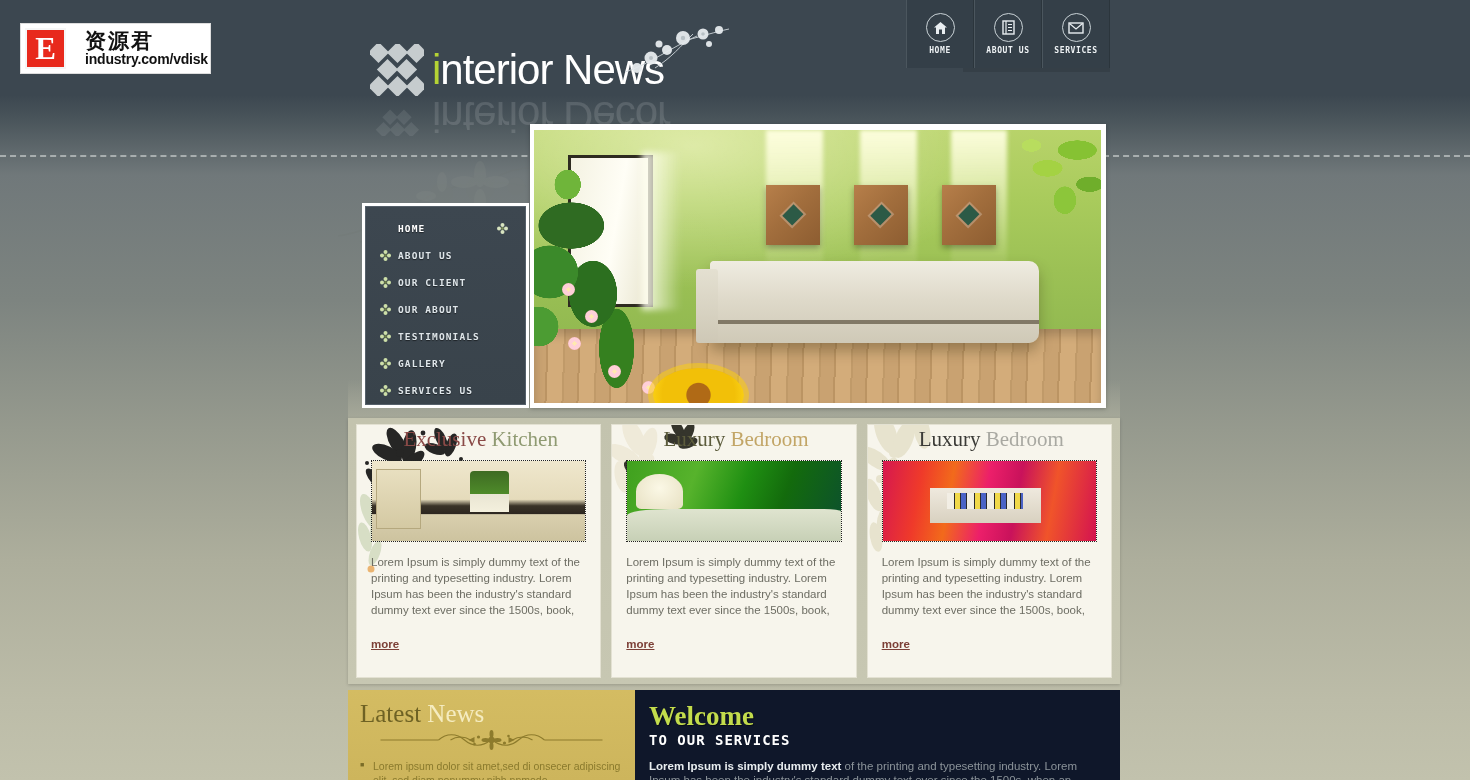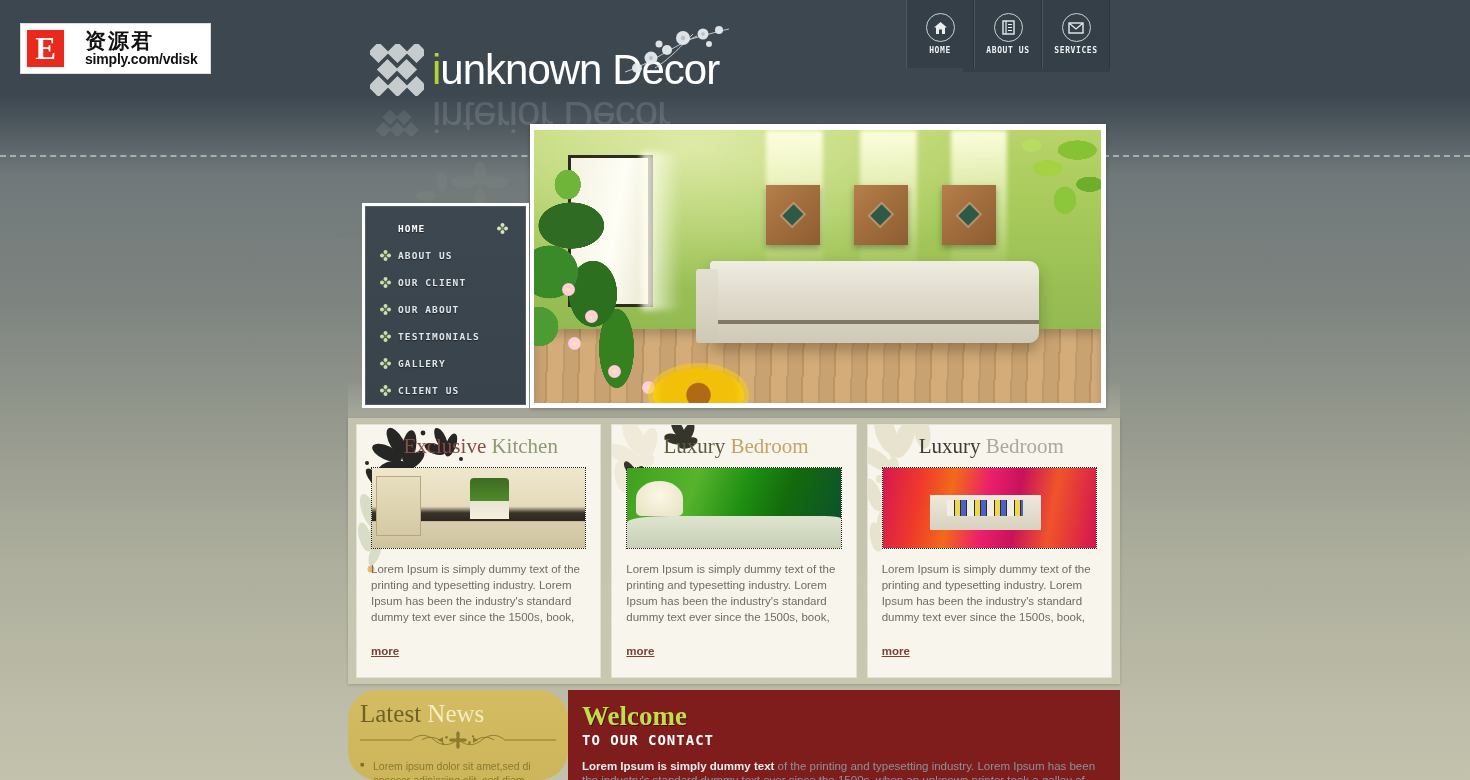--- a/index.html
+++ b/index.html
@@ -165,21 +165,21 @@
 
   
   .cards-wrap {
     position:absolute; left:348px; top:418px; width:772px; height:266px;
     background:linear-gradient(180deg,#c3c3ae,#c7c7b2); padding:6px 8px; z-index:20;
     box-shadow:0 1px 3px rgba(0,0,0,.18);
   }
   .cards { display:flex; gap:10px; height:100%; }
   .card {
     flex:1; background:#f7f5ec; border:1px solid #e3e1d2; position:relative; overflow:hidden;
-    padding:8px 14px 8px 14px;
+    padding:1px 14px 8px 14px;
   }
   .card-deco { position:absolute; left:-4px; top:-6px; width:120px; height:165px; opacity:.95; pointer-events:none; }
   .card-title {
     position:relative; text-align:center; font-family:"Liberation Serif", serif;
     font-size:21px; line-height:26px; margin:0 0 8px 4px; white-space:nowrap;
   }
   .card-thumb {
     position:relative; width:100%; height:82px; border:1px dotted #222;
     overflow:hidden; margin-bottom:12px;
   }
@@ -219,36 +219,36 @@
   .thumb-bed2:before { content:""; position:absolute; left:22%; top:34%; width:52%; height:44%;
     background:linear-gradient(180deg,#efe9de,#d8d1c0); }
   .thumb-bed2:after { content:""; position:absolute; left:30%; top:40%; width:36%; height:20%;
     background:repeating-linear-gradient(90deg,#f2eee5 0 7px,#2b2b2b 7px 8px,#f1d84a 8px 13px,#2b2b2b 13px 14px,#4b63c6 14px 19px,#2b2b2b 19px 20px); }
 
   
   .bottom {
     position:absolute; left:348px; top:690px; width:772px; height:90px; display:flex; z-index:20;
   }
   .news {
-    width:220px; background:linear-gradient(180deg,#d4bc62,#cdb55c);
-    padding:10px 12px 16px 12px; position:relative; overflow:hidden;border-radius:29px;
+    width:287px; background:linear-gradient(180deg,#d4bc62,#cdb55c);
+    padding:10px 12px 16px 12px; position:relative; overflow:hidden;
   }
   .news-title { font-family:"Liberation Serif", serif; font-size:25px; line-height:28px; white-space:nowrap; }
   .news-title .w1 { color:#6e6224; }
   .news-title .w2 { color:#f5ecc0; }
   .news-divider { width:100%; height:22px; margin:1px 0 4px 0; }
   .news-list { list-style:none; }
   .news-list li {
     font-size:10.5px; line-height:14px; color:#8a7a2d; position:relative; padding-left:13px;
     font-family:"Liberation Sans", sans-serif;
   }
   .news-list li:before { content:"■"; position:absolute; left:0; top:-1px; font-size:7px; color:#7a6c27; }
 
   .welcome {
-    flex:1; background:#7f1d1d; padding:12px 14px 0 14px; overflow:hidden; position:relative;
+    flex:1; background:#0f172a; padding:12px 14px 0 14px; overflow:hidden; position:relative;
   }
   .wel-title {
     font-family:"Liberation Serif", serif; font-weight:bold; font-size:27px; line-height:28px;
     color:#c3dc4c; text-shadow:1px 1px 0 rgba(0,0,0,.45);
   }
   .wel-sub {
     font-family:"DejaVu Sans Mono", monospace; font-weight:bold; font-size:14px; letter-spacing:1px;
     color:#ffffff; line-height:18px; margin-top:1px;
   }
   .wel-text {
@@ -290,21 +290,21 @@
       <ellipse cx="96" cy="46" rx="10" ry="5"></ellipse>
   </g>
 </svg>
 
 <div class="watermark">
   <div class="wm-e">
     <span>E</span>
   </div>
   <div class="wm-txt">
     <div class="wm-cn">资源君</div>
-    <div class="wm-url">simply.com/vdisk</div>
+    <div class="wm-url">industry.com/vdisk</div>
   </div>
 </div>
 
 <div class="header">
 
   <div class="logo-wrap">
     <svg class="checker" viewBox="0 0 54 52">
       <g fill="#c6ccce">
         <rect x="1" y="1" width="15" height="15" transform="rotate(45 8.5 8.5)"></rect>
         <rect x="20" y="1" width="15" height="15" transform="rotate(45 27.5 8.5)"></rect>
@@ -319,21 +319,21 @@
     <svg class="checker-reflect" viewBox="0 0 54 52">
       <g fill="#c6ccce">
         <rect x="1" y="1" width="15" height="15" transform="rotate(45 8.5 8.5)"></rect>
         <rect x="20" y="1" width="15" height="15" transform="rotate(45 27.5 8.5)"></rect>
         <rect x="39" y="1" width="15" height="15" transform="rotate(45 46.5 8.5)"></rect>
         <rect x="10" y="18" width="15" height="15" transform="rotate(45 17.5 25.5)"></rect>
         <rect x="29" y="18" width="15" height="15" transform="rotate(45 36.5 25.5)"></rect>
       </g>
     </svg>
 
-    <div class="brand"><span class="i-accent">i</span><span>unknown Decor</span></div>
+    <div class="brand"><span class="i-accent">i</span><span>nterior News</span></div>
     <div class="brand-reflect">interior Decor</div>
 
     <svg class="sprig" viewBox="0 0 120 58">
       <g stroke="#cfd6da" stroke-width="1" fill="none" opacity=".9">
         <path d="M10 48 C 35 40, 55 24, 82 12"></path>
         <path d="M40 44 C 56 34, 66 22, 78 10"></path>
         <path d="M72 16 C 88 12, 100 8, 114 5"></path>
       </g>
       <g fill="#e6ebee" opacity=".95">
         <circle cx="22" cy="44" r="5"></circle>
@@ -503,21 +503,21 @@
     <div class="menu-item">
       <svg class="bullet" viewBox="0 0 11 11">
         <g fill="#cddfa8">
             <circle cx="5.5" cy="2" r="2"></circle>
             <circle cx="9" cy="5.5" r="2"></circle>
             <circle cx="5.5" cy="9" r="2"></circle>
             <circle cx="2" cy="5.5" r="2"></circle>
           </g>
         <circle cx="5.5" cy="5.5" r="1.4" fill="#6d7f4a"></circle>
       </svg>
-      <span class="mlabel">CLIENT US</span>
+      <span class="mlabel">SERVICES US</span>
     </div>
 
   </div>
 </div>
 
 <div class="content-shadow"></div>
 
 <div class="cards-wrap">
   <div class="cards">
 
@@ -643,17 +643,17 @@
           <path d="M134 11 l-6 -3 v6 z"></path>
       </g>
     </svg>
     <ul class="news-list">
       <li>Lorem ipsum dolor sit amet,sed di onsecer adipiscing elit, sed diam nonummy nibh nnmodo</li>
     </ul>
   </div>
 
   <div class="welcome">
     <div class="wel-title">Welcome</div>
-    <div class="wel-sub">TO OUR CONTACT</div>
+    <div class="wel-sub">TO OUR SERVICES</div>
     <div class="wel-text"><b>Lorem Ipsum is simply dummy text</b><span> of the printing and typesetting industry. Lorem Ipsum has been the industry's standard dummy text ever since the 1500s, when an unknown printer took a galley of type</span></div>
   </div>
 
 </div>
 
 </body></html>

